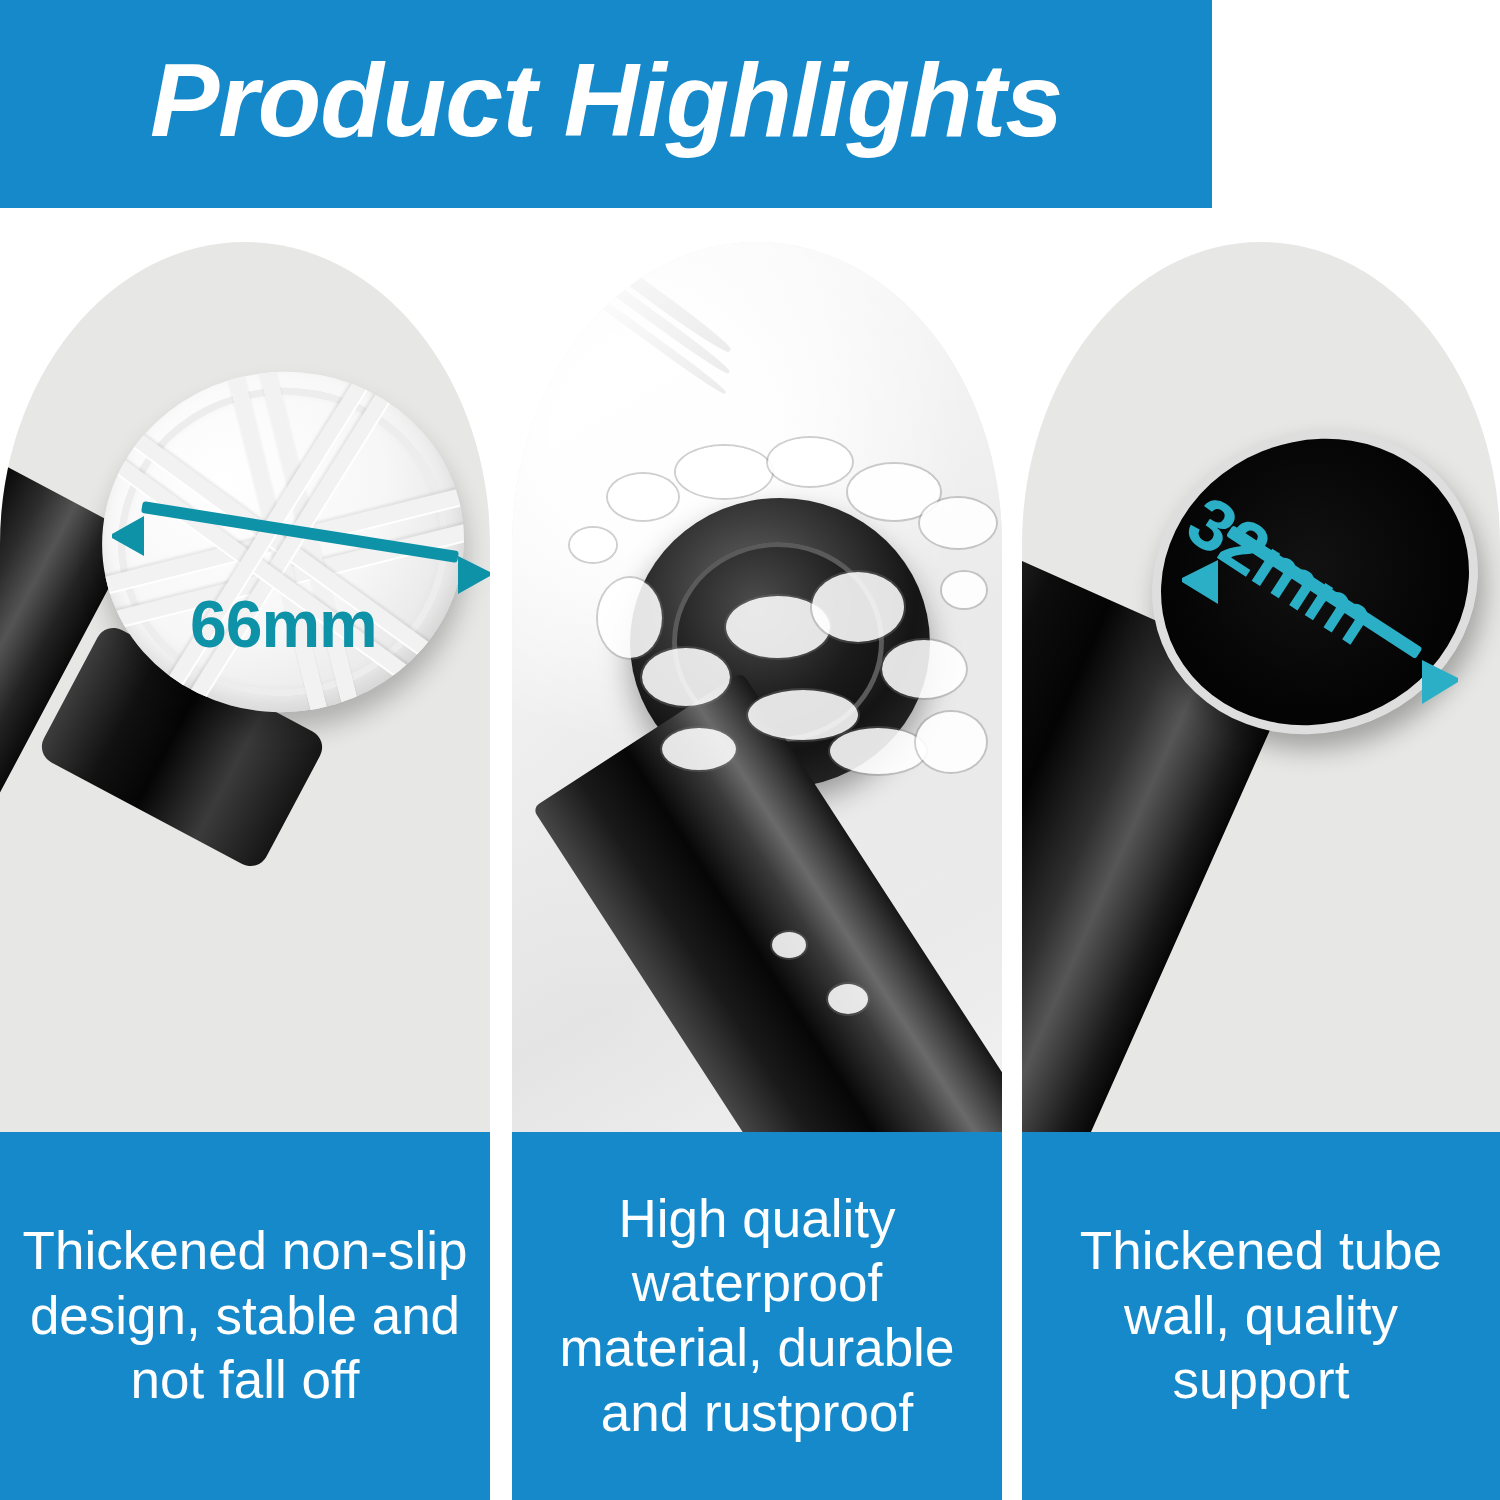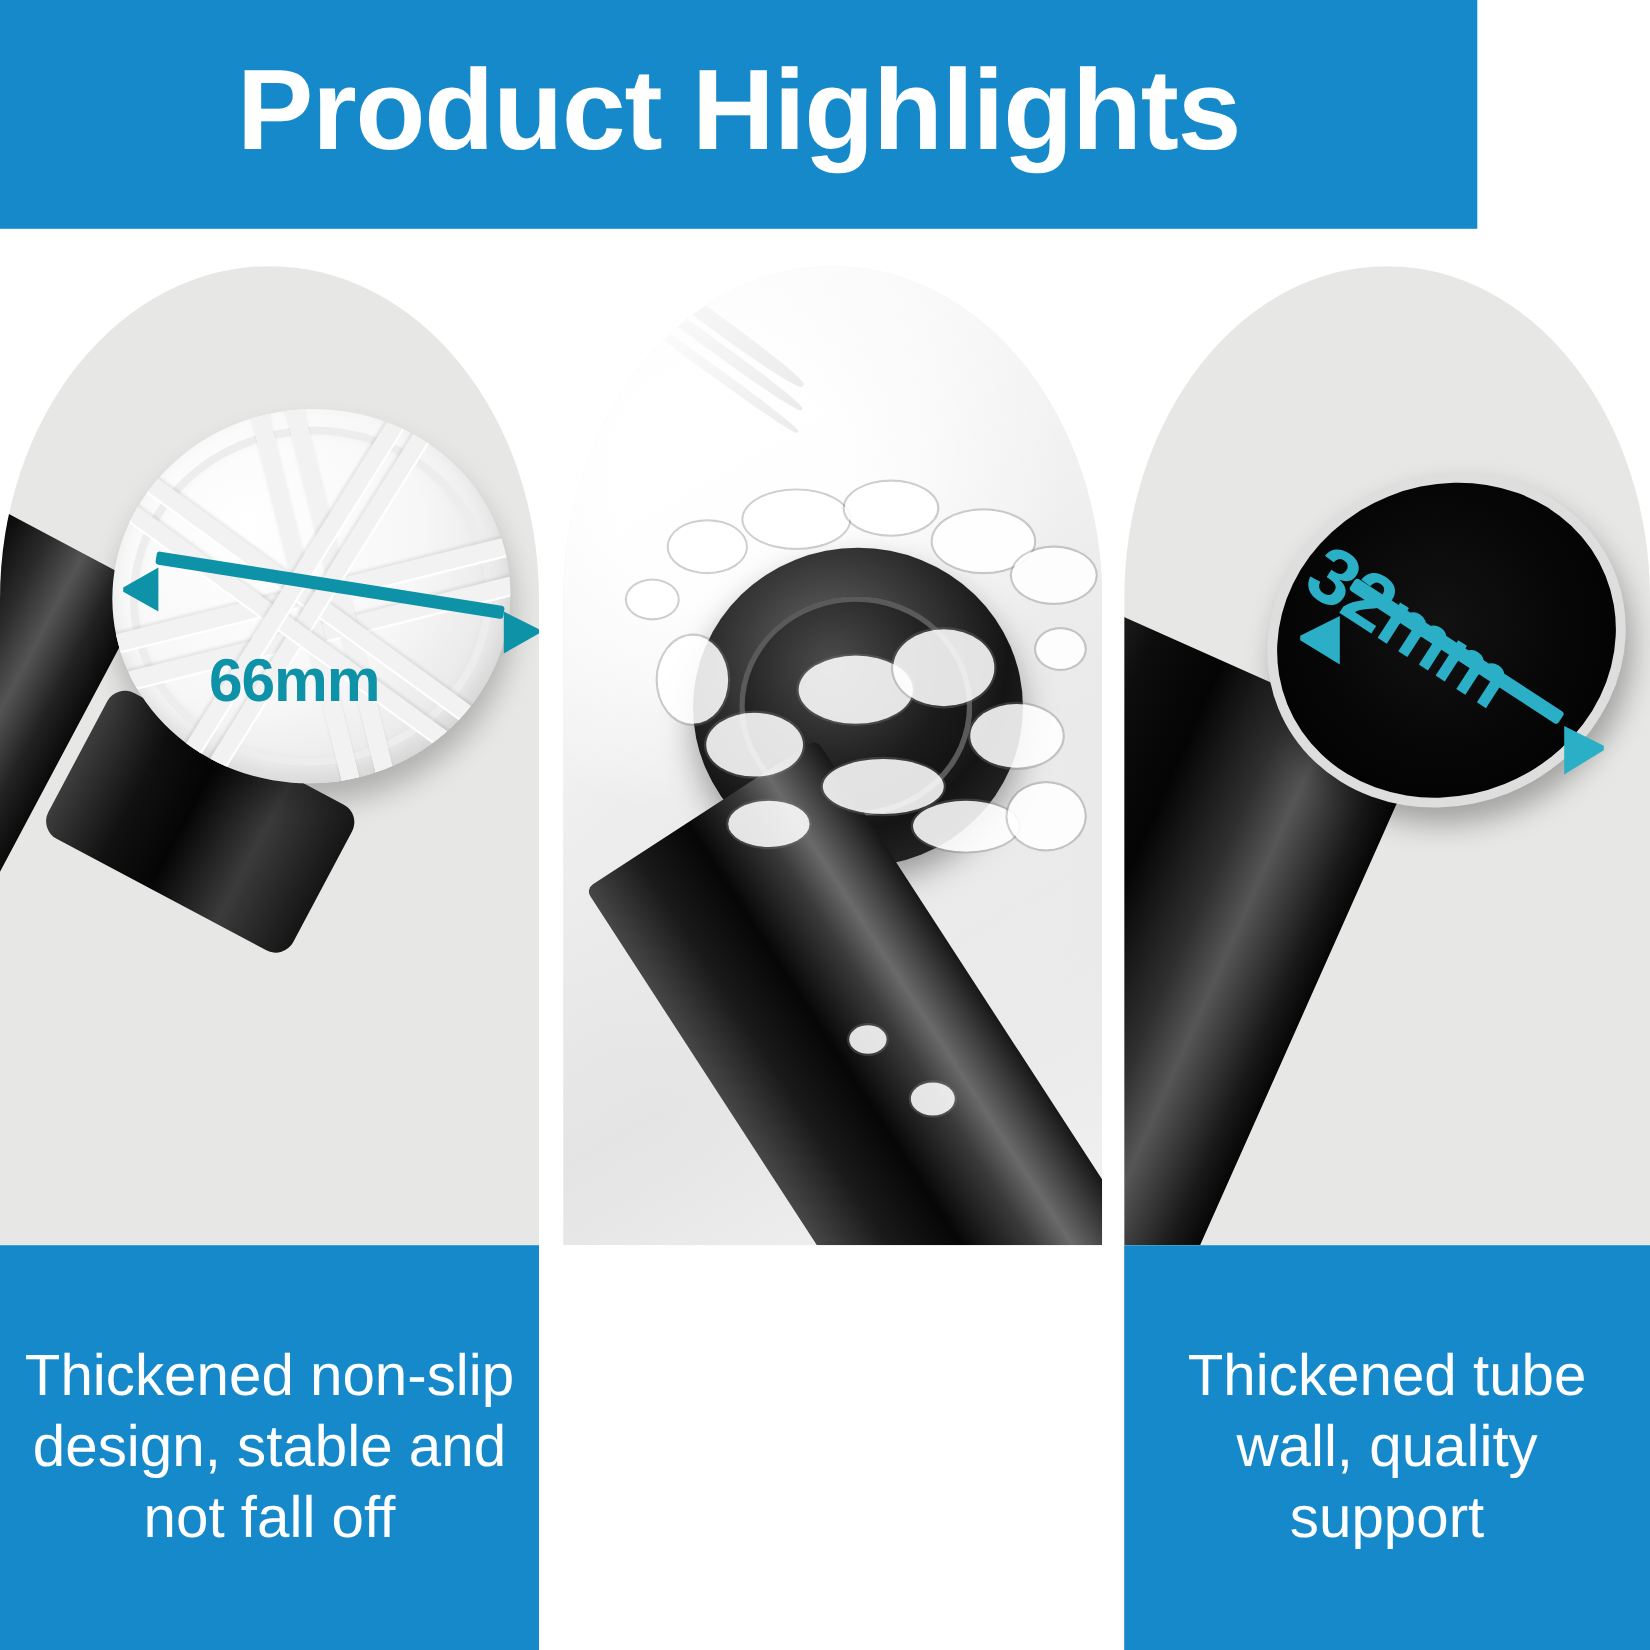--- a/index.html
+++ b/index.html
@@ -7,23 +7,23 @@
     width:1500px; height:1500px; overflow:hidden;
     background:#ffffff;
     font-family:"Liberation Sans", sans-serif;
   }
   #page{
     position:relative; width:1500px; height:1500px; background:#ffffff;
   }
 
   
   #header{
-    position:absolute; left:0; top:0; width:1343px; height:208px;
+    position:absolute; left:0; top:0; width:1212px; height:208px;
     background:#1689CB;
-    display:flex; align-items:center; justify-content:center;
+    display:flex; align-items:center; justify-content:center;font-style:italic;
   }
   #header-title{
     color:#ffffff;
     font-size:104px;
     font-weight:700;
     letter-spacing:-1px;
     line-height:1;
     transform:translateY(-4px);
     white-space:nowrap;
   }
@@ -107,21 +107,21 @@
     z-index:-1;
   }
   
   .rib{
     position:absolute;
     background:#f2f2f2;
     box-shadow:0 2px 0 rgba(255,255,255,.95), 0 -2px 3px rgba(0,0,0,.09);
   }
   .dim-label{
     position:absolute;
-    color:#0E92A8; font-weight:700; font-size:55px; letter-spacing:-1px;
+    color:#0E92A8; font-weight:700; font-size:66px; letter-spacing:-1px;
     white-space:nowrap;
   }
 
   
   .p2-wall{
     position:absolute; inset:0;
     background:
       radial-gradient(circle at 30% 22%, rgba(255,255,255,.95) 0 14%, rgba(0,0,0,0) 40%),
       radial-gradient(circle at 70% 62%, rgba(235,235,235,.9) 0 18%, rgba(0,0,0,0) 52%),
       linear-gradient(150deg,#fdfdfd 0%,#f0f0f0 40%,#e4e4e4 70%,#f4f4f4 100%);
@@ -259,20 +259,26 @@
         <div class="splash" style="left:150px; top:486px; width:74px; height:42px;"></div>
         <div class="splash" style="left:318px; top:486px; width:96px; height:46px;"></div>
         <div class="splash" style="left:404px; top:470px; width:70px; height:60px;"></div>
         <div class="splash" style="left:58px;  top:286px; width:46px; height:34px;"></div>
         <div class="splash" style="left:430px; top:330px; width:44px; height:36px;"></div>
         <div class="splash" style="left:260px; top:690px; width:34px; height:26px;"></div>
         <div class="splash" style="left:316px; top:742px; width:40px; height:30px;"></div>
       </div>
     </div>
 
+    <div class="caption">
+      <div class="caption-text">High quality
+waterproof
+material, durable
+and rustproof</div>
+    </div>
   </div>
 
   <div class="panel" id="panel-3">
 
     <div class="photo">
       <div class="stage">
 
         <div class="p3-tube"></div>
         <div class="p3-mouth">
           <div class="p3-mouth-inner"></div>

